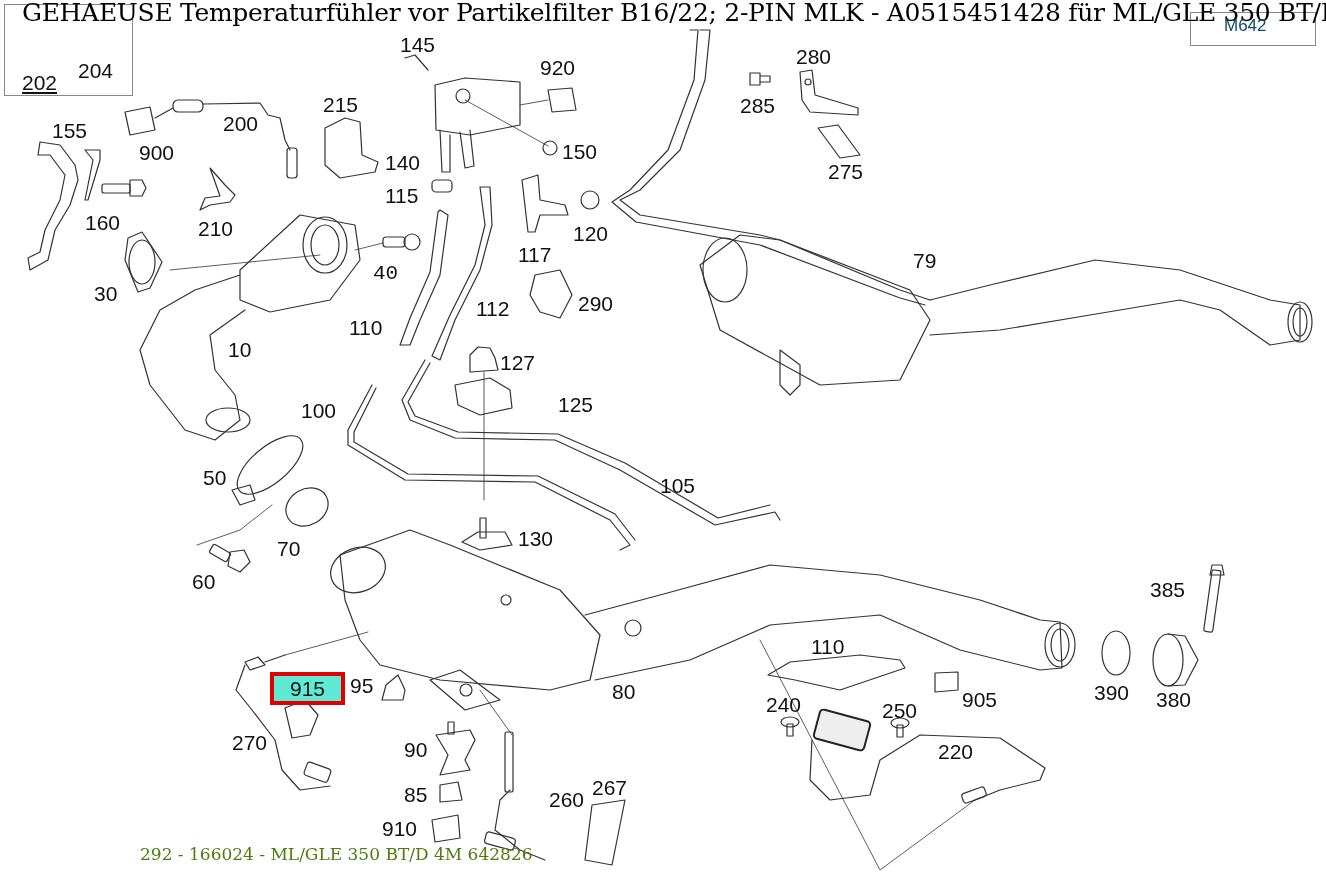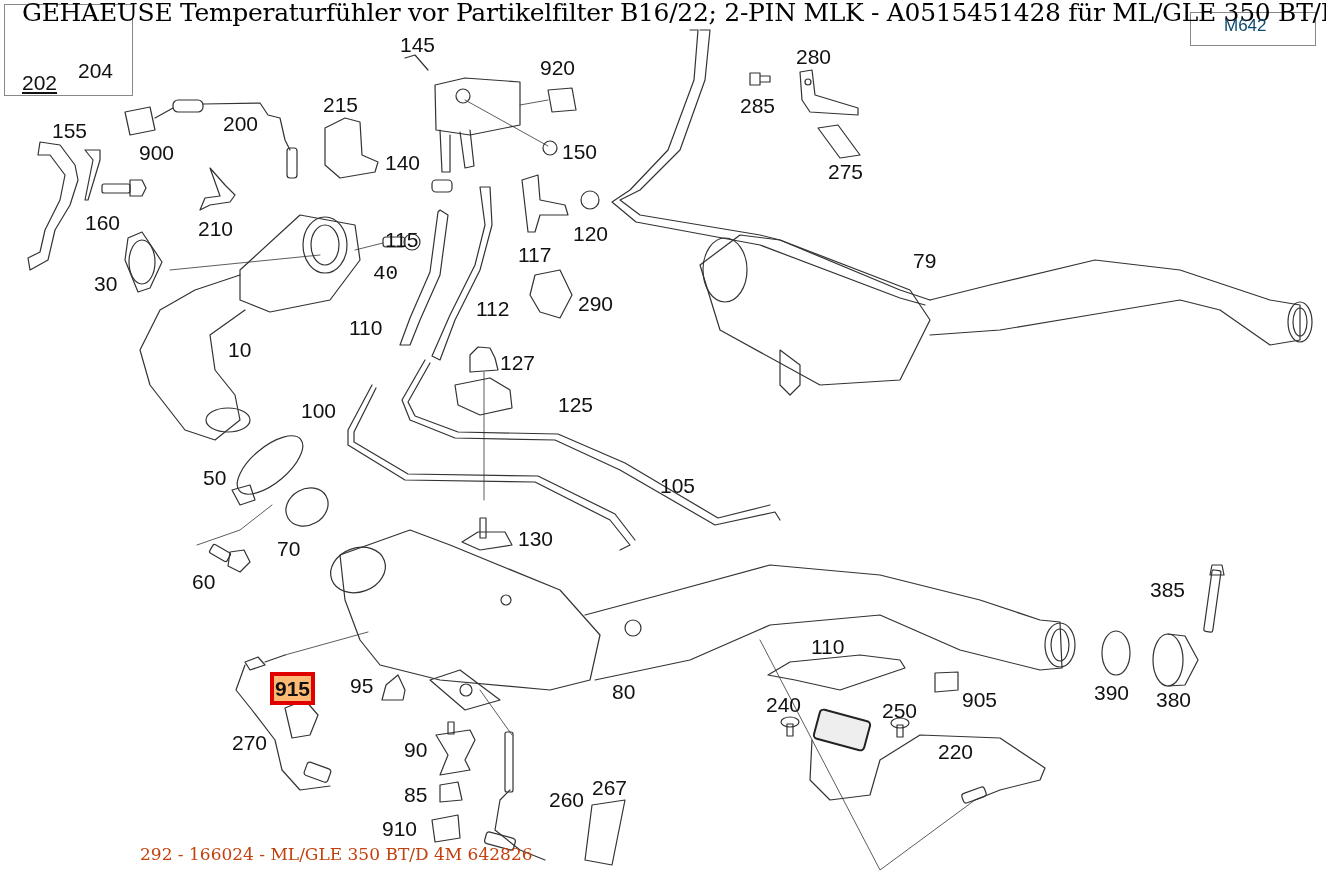--- a/index.html
+++ b/index.html
@@ -1,24 +1,24 @@
 <!DOCTYPE html>
 <html><head>
   <meta charset="utf-8">
   <style>
     html, body { margin: 0; padding: 0; background: #ffffff; }
     body { width: 1326px; height: 881px; position: relative; overflow: hidden; font-family: "Liberation Sans", sans-serif; }
     #diagram { position: absolute; left: 0; top: 0; width: 1326px; height: 881px; }
     .title { position: absolute; left: 22px; top: -2px; font-family: "DejaVu Serif", "Liberation Serif", serif; font-size: 25px; color: #000; white-space: nowrap; letter-spacing: -0.3px; z-index: 5; }
-    .footer { position: absolute; left: 140px; top: 844px; font-family: "DejaVu Serif", "Liberation Serif", serif; font-size: 17px; color: #c2410c; white-space: nowrap; z-index: 5; }
+    .footer { position: absolute; left: 140px; top: 844px; font-family: "DejaVu Serif", "Liberation Serif", serif; font-size: 17px; color: #4d7c0f; white-space: nowrap; z-index: 5; }
     .inset { position: absolute; left: 4px; top: 4px; width: 127px; height: 90px; border: 1px solid #888; background: #fff; z-index: 1; }
     .engine-box { position: absolute; left: 1190px; top: 12px; width: 124px; height: 32px; border: 1px solid #888; background: transparent; z-index: 4; }
     .engine-label { position: absolute; left: 1224px; top: 16px; font-size: 17px; color: #0c4a6e; z-index: 6; text-align: center; }
     .lbl { position: absolute; font-family: "Liberation Sans", sans-serif; font-size: 21px; color: #111; z-index: 3; line-height: 1; }
-    .lbl.hl { border: 4px solid #e00000; padding: 2px 1px; background: #fdba74; font-weight: bold; }
+    .lbl.hl { border: 4px solid #e00000; padding: 2px 16px; background: #5eead4; }
   </style>
 </head>
 <body>
 
 <svg id="diagram" viewBox="0 0 1326 881" xmlns="http://www.w3.org/2000/svg" fill="none" stroke="#333" stroke-width="1.2" stroke-linejoin="round" stroke-linecap="round">
 
   <g>
     <polygon points="17,22 32,14 48,18 50,44 38,55 20,52 14,36" fill="#9ba8b6" stroke="#667"></polygon>
     <rect x="44" y="18" width="20" height="30" rx="6" fill="#aab5c2" stroke="#667"></rect>
   </g>
@@ -219,27 +219,27 @@
     <div class="lbl" style="left: 540px; top: 57px;">920</div>
     <div class="lbl" style="left: 796px; top: 46px;">280</div>
     <div class="lbl" style="left: 740px; top: 95px;">285</div>
     <div class="lbl" style="left: 828px; top: 161px;">275</div>
     <div class="lbl" style="left: 52px; top: 120px;">155</div>
     <div class="lbl" style="left: 323px; top: 94px;">215</div>
     <div class="lbl" style="left: 385px; top: 113px; margin-top: 39px;">140</div>
     <div class="lbl" style="left: 139px; top: 142px;">900</div>
     <div class="lbl" style="left: 223px; top: 113px;">200</div>
     <div class="lbl" style="left: 562px; top: 141px;">150</div>
-    <div class="lbl" style="left: 385px; top: 185px; margin-top: 44px;">115</div>
+    <div class="lbl" style="left: 385px; top: 185px;">115</div>
     <div class="lbl" style="left: 85px; top: 212px;">160</div>
     <div class="lbl" style="left: 198px; top: 218px;">210</div>
     <div class="lbl" style="left: 518px; top: 244px;">117</div>
     <div class="lbl" style="left: 573px; top: 223px;">120</div>
     <div class="lbl" style="left: 373px; top: 263px; font-family: Liberation Mono, monospace;">40</div>
-    <div class="lbl" style="left: 94px; top: 273px;">30</div>
+    <div class="lbl" style="left: 94px; top: 283px;">30</div>
     <div class="lbl" style="left: 913px; top: 250px;">79</div>
     <div class="lbl" style="left: 578px; top: 293px;">290</div>
     <div class="lbl" style="left: 476px; top: 298px;">112</div>
     <div class="lbl" style="left: 349px; top: 317px;">110</div>
     <div class="lbl" style="left: 228px; top: 339px;">10</div>
     <div class="lbl" style="left: 500px; top: 352px;">127</div>
     <div class="lbl" style="left: 520px; top: 394px; margin-left: 38px;">125</div>
     <div class="lbl" style="left: 301px; top: 400px;">100</div>
     <div class="lbl" style="left: 660px; top: 475px;">105</div>
     <div class="lbl" style="left: 203px; top: 467px;">50</div>

